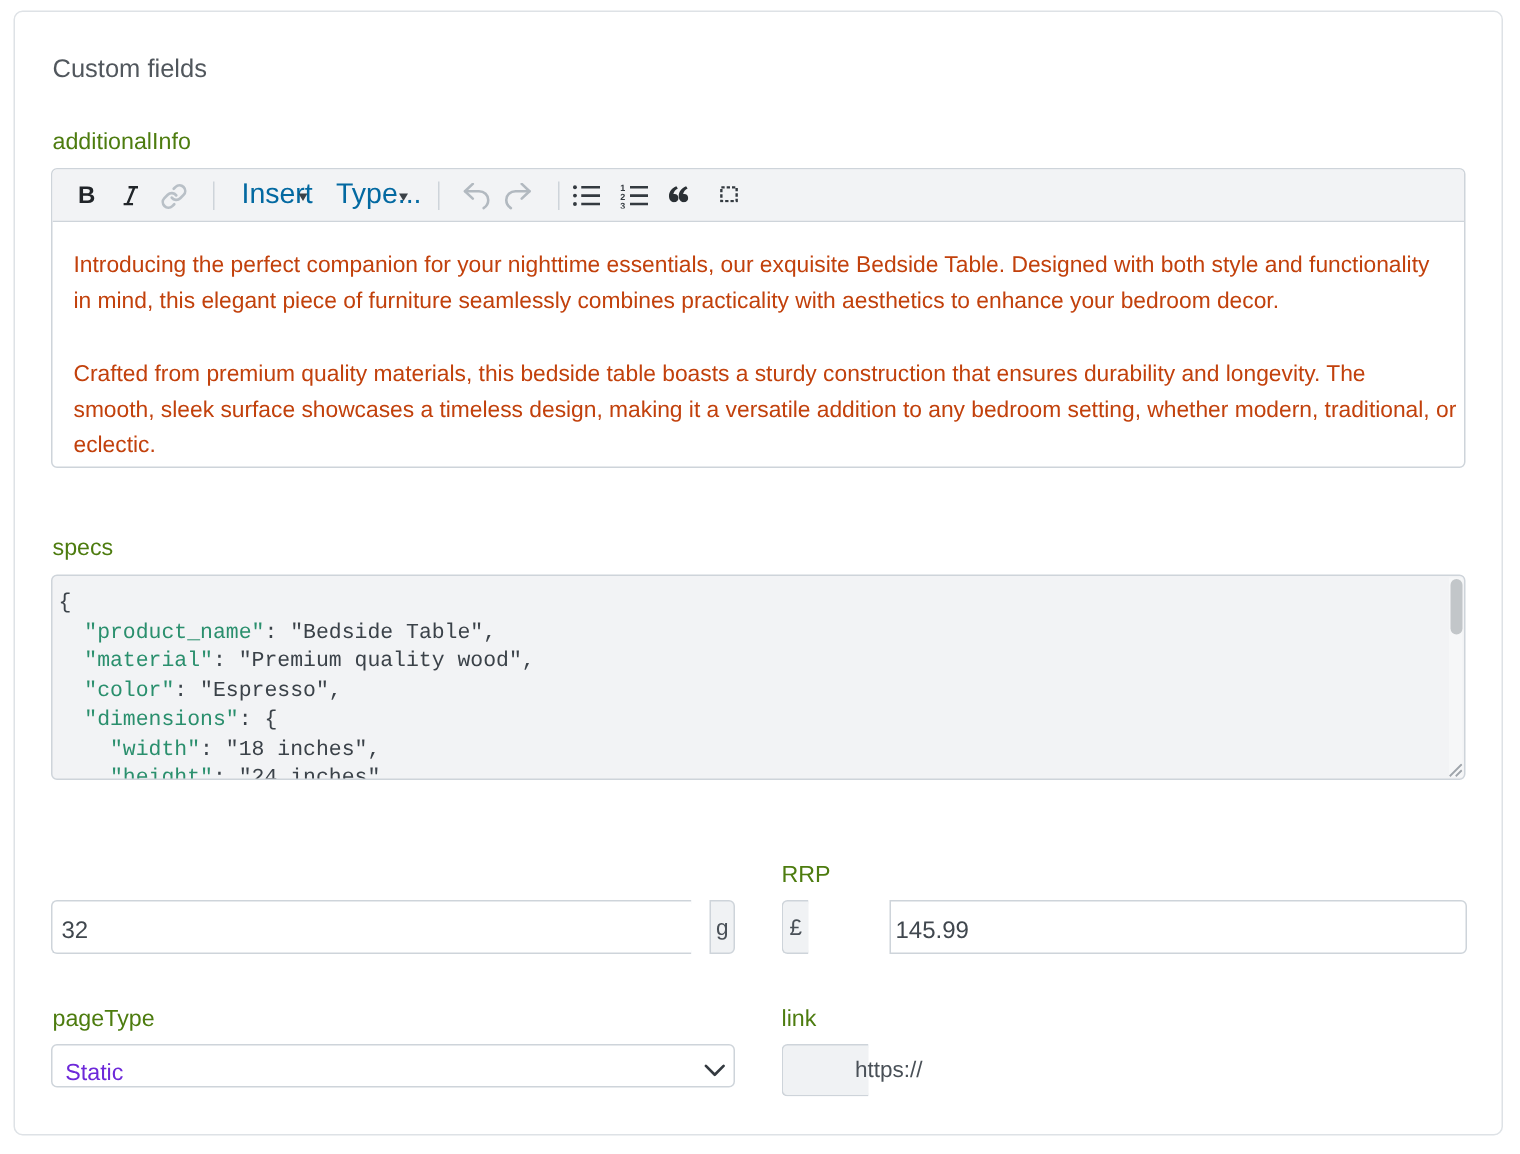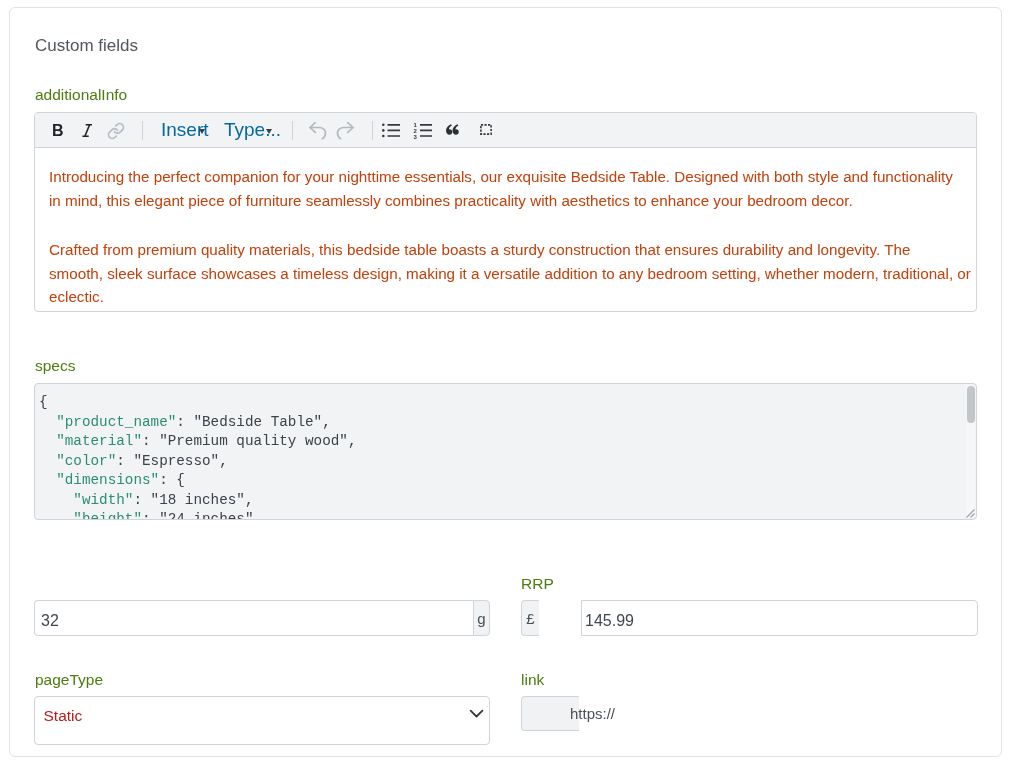--- a/index.html
+++ b/index.html
@@ -16,32 +16,32 @@
   .caret { position:absolute; top:15.5px; width:0; height:0; border-left:3.5px solid transparent; border-right:3.5px solid transparent; border-top:5px solid #3b4147; }
   .content { position:absolute; left:0; top:36px; right:0; bottom:0; padding:16px 0 0 14px; font-size:15.2px; line-height:23.7px; color:#c2410c; overflow:hidden; white-space:nowrap; }
   .content p { margin:0 0 25.6px 0; }
   .codebox { left:34px; top:383px; width:943px; height:137px; border:1px solid #ced4da; border-radius:4px; background:#f2f3f5; overflow:hidden; }
   .codebox pre { margin:0; padding:9px 0 0 4px; font-family:"Liberation Mono", monospace; font-size:14.3px; line-height:19.55px; color:#3b4249; }
   .k { color:#2a8f6d; }
   .sbtrack { position:absolute; top:1px; bottom:1px; right:1px; width:9px; background:#f6f7f8; }
   .sbthumb { position:absolute; top:2px; right:1.5px; width:8px; height:37px; background:#c2c6c9; border-radius:4px; }
   .grip { position:absolute; right:1px; bottom:1px; }
   .igroup { display:flex; height:35px; }
-  .gr1, .gr2 { height:36px; }
+  .gr1, .gr2 { height:36px;gap:12px; }
   .gr1 .fctl, .gr2 .fctl { padding-top:2.5px; }
   .gr1 .addon, .gr2 .addon { padding-top:1px; }
   .fctl { flex:1 1 auto; border:1px solid #ced4da; background:#fff; font-size:16px; line-height:33px; color:#40474e; padding:0 0 0 6px; white-space:nowrap; overflow:hidden; }
   .addon { flex:0 0 auto; border:1px solid #ced4da; background:#f0f2f4; font-size:15px; line-height:33px; color:#495057; text-align:center; }
   .gr1 { left:34px; top:600px; width:456px; }
   .gr1 .fctl { border-radius:4px 0 0 4px; border-right:0; }
   .gr1 .addon { width:17px; border-radius:0 4px 4px 0; }
   .gr2 { left:521px; top:600px; width:457px; }
   .gr2 .addon { width:18px; border-radius:4px 0 0 4px; border-right:0; }
   .gr2 .fctl { border-radius:0 4px 4px 0;margin-left:42px; }
-  .sel { left:34px; top:696px; width:456px; height:49px; border:1px solid #ced4da; border-radius:4px; background:#fff; font-size:15.5px; line-height:33px; color:#b91c1c; padding:1.5px 0 0 8.5px; }
+  .sel { left:34px; top:696px; width:456px; height:29px; border:1px solid #ced4da; border-radius:4px; background:#fff; font-size:15.5px; line-height:33px; color:#6d28d9; padding:1.5px 0 0 8.5px; }
   .gr3 { left:521px; top:696px; width:457px; }
   .gr3 .addon { width:58px; border-radius:4px 0 0 4px; border-right:0;padding-left:48px; }
   .gr3 .fctl { border-radius:0 4px 4px 0; }
 </style>
 </head>
 <body>
 <div class="abs card"></div>
 <div class="abs h1">Custom fields</div>
 <div class="abs lab" style="left:35px; top:86.5px;">additionalInfo</div>
 

